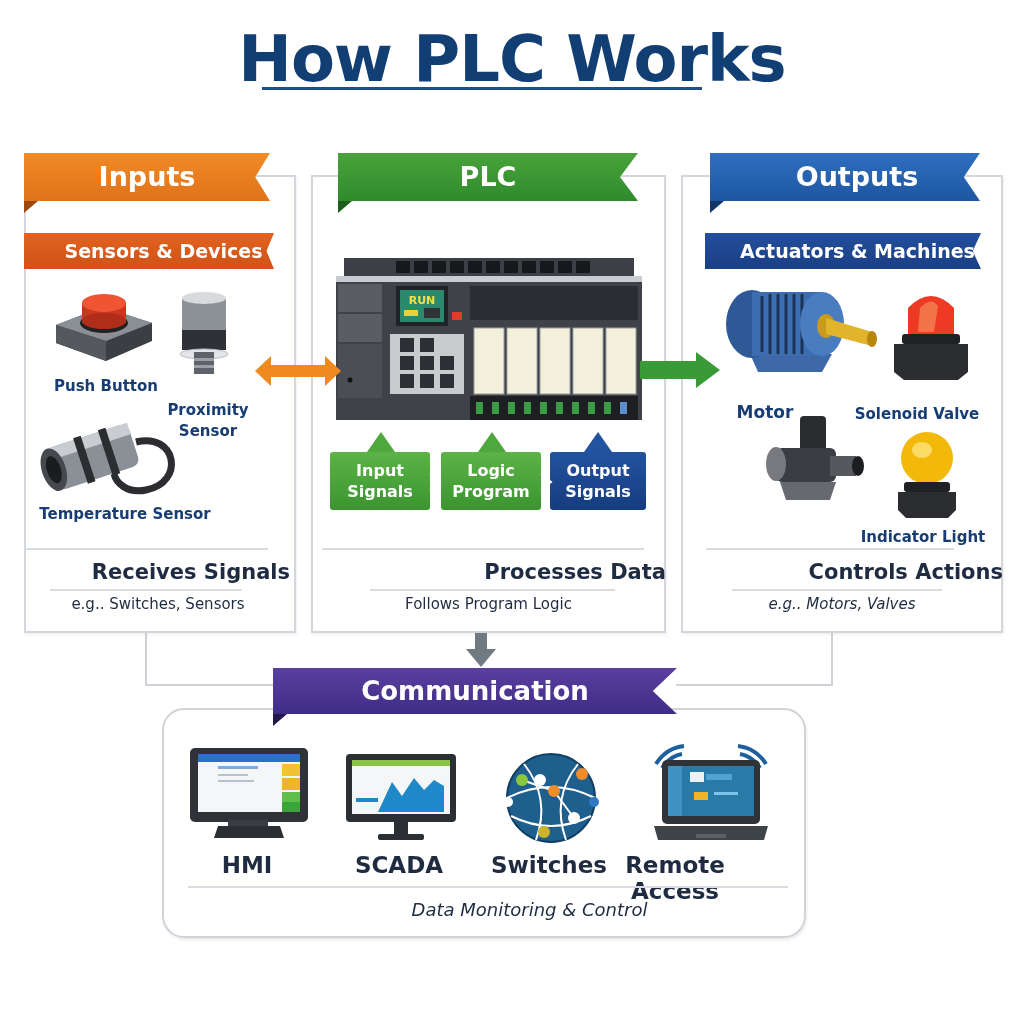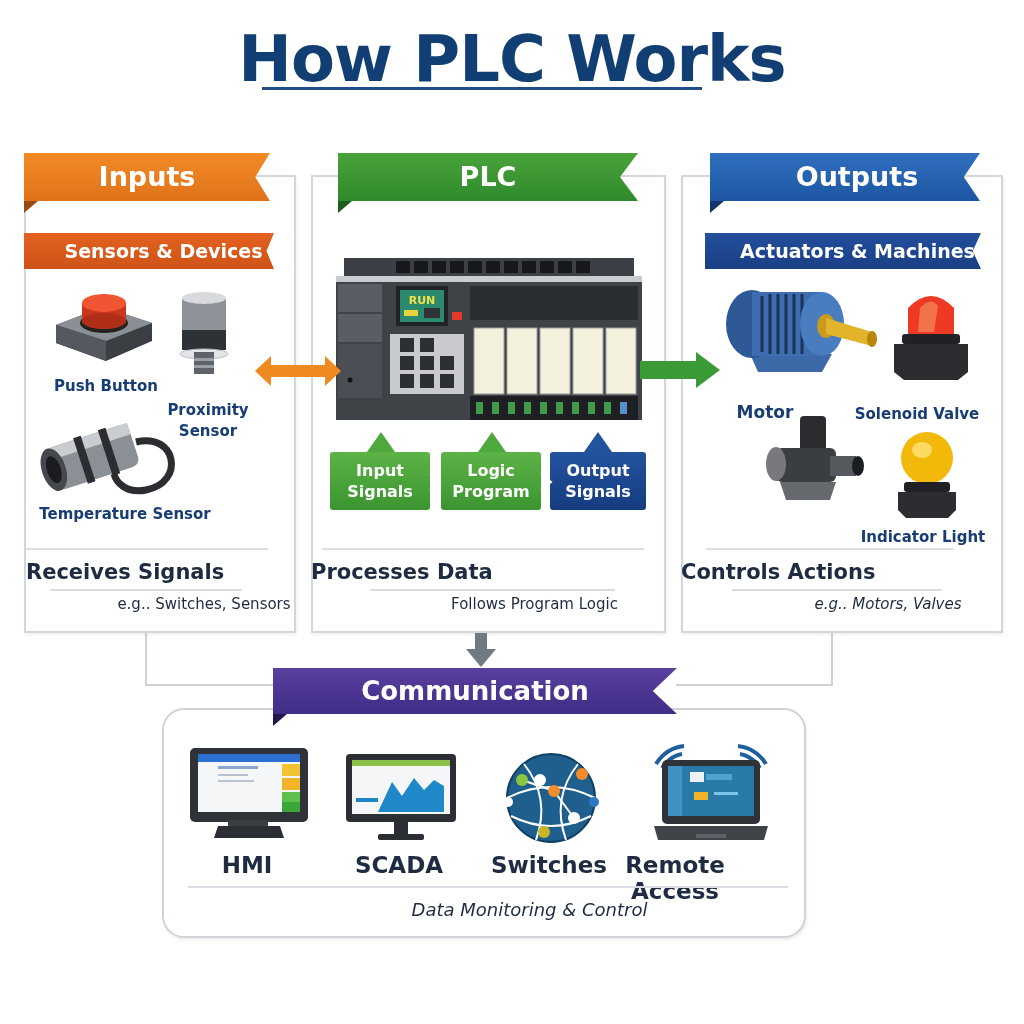--- a/index.html
+++ b/index.html
@@ -37,22 +37,22 @@
   #sub-outputs { left: 705px; top: 233px; width: 276px; background: linear-gradient(#234f9c, #1a3f85); }
 
   #rib-comm { left: 273px; top: 668px; width: 404px; height: 46px; line-height: 46px; font-size: 26px; background: linear-gradient(#5a3f9f, #3f2d86); }
   #fold-comm { left: 273px; top: 714px; border-top-color: #24174f; transform: scaleX(-1); }
 
   
   .lbl { color: #173d73; font-weight: bold; font-size: 15px; text-align: center; line-height: 21px; }
 
   
   .divider { height: 2px; background: #d9dde2; }
-  .cap-h { font-size: 21px; font-weight: bold; color: #1e2b40; text-align: left; }
-  .cap-s { font-size: 15px; color: #1e2b40; text-align: center; margin-left: 46px; }
+  .cap-h { font-size: 21px; font-weight: bold; color: #1e2b40; text-align: right; }
+  .cap-s { font-size: 15px; color: #1e2b40; text-align: center; }
   .cap-s.it { font-style: italic; }
 
   
   #arrow-in { left: 255px; top: 356px; width: 86px; height: 30px; }
   #arrow-out { left: 640px; top: 352px; width: 80px; height: 36px; }
   #arrow-down { left: 466px; top: 633px; width: 30px; height: 34px; }
 
   
   .line-v { width: 2px; background: #cfd3d8; }
   .line-h { height: 2px; background: #cfd3d8; }

